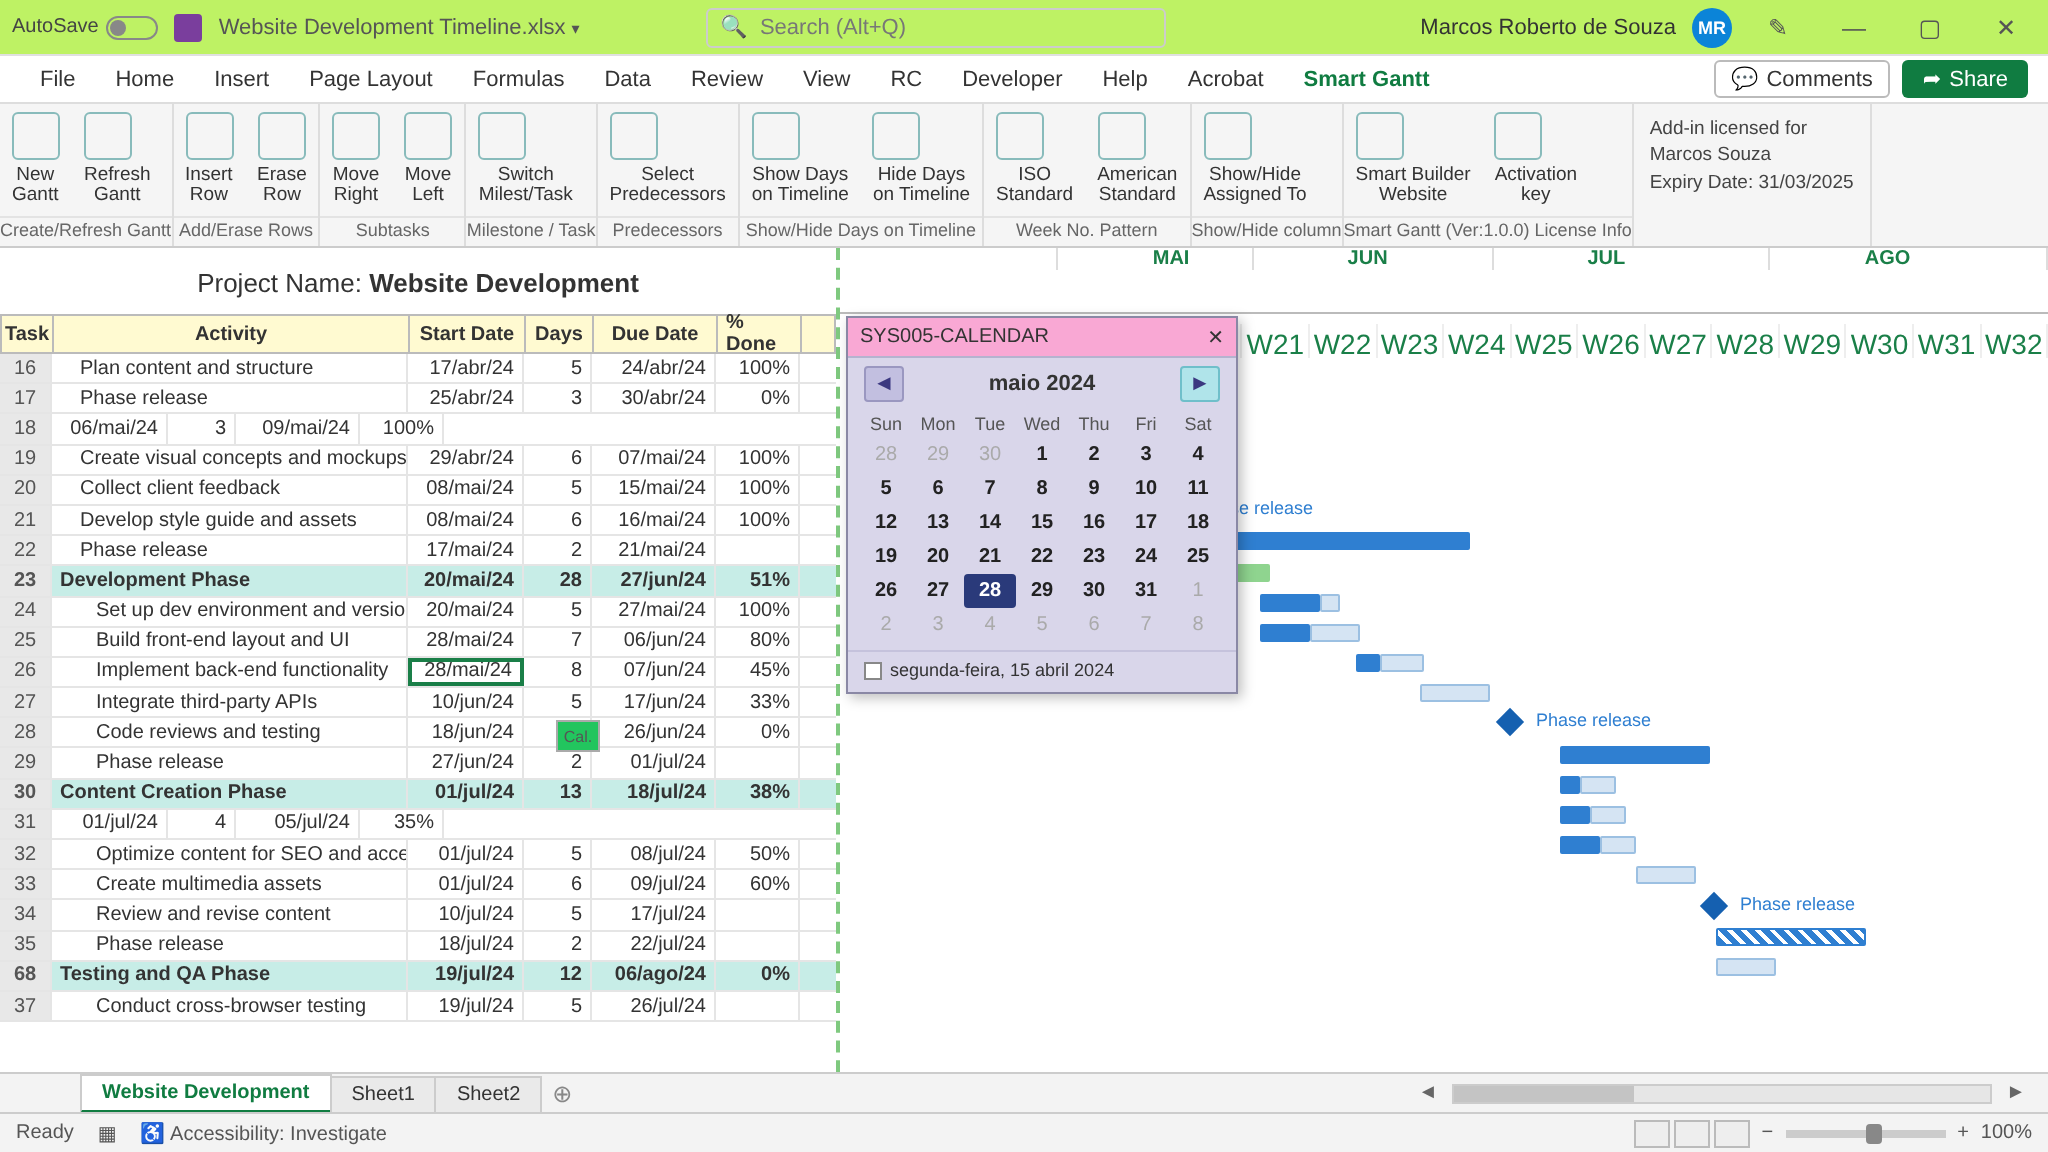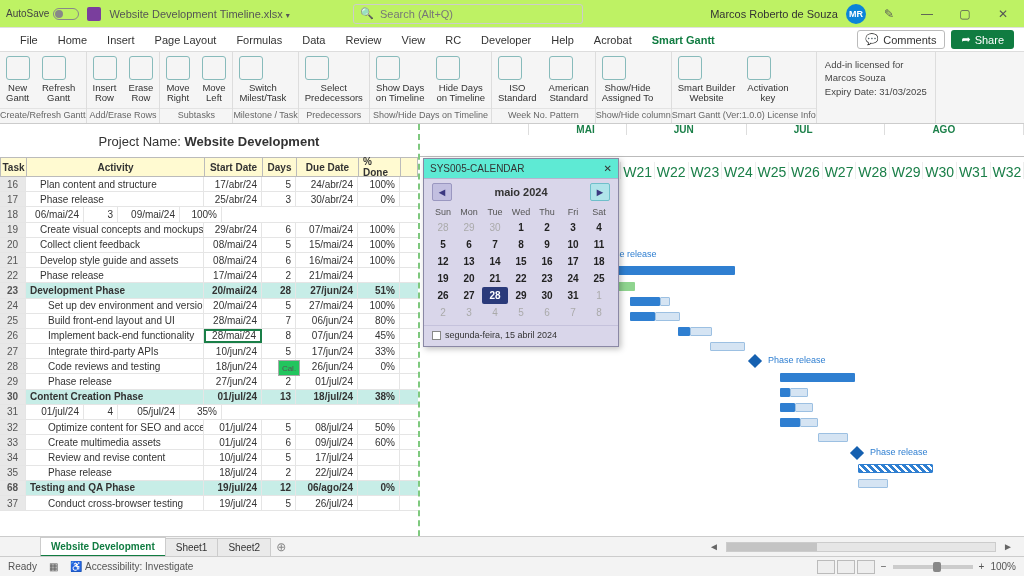--- a/index.html
+++ b/index.html
@@ -69,21 +69,21 @@
 .bar { position:absolute; height:9px; top:3px; border-radius:1px; }
 .bar.blue { background:#2f7fd1; }
 .bar.light { background:#d5e4f3; border:1px solid #9cc0e2; }
 .bar.green { background:#8fd48f; }
 .bar.striped { background:repeating-linear-gradient(45deg,#2f7fd1,#2f7fd1 3px,#fff 3px,#fff 5px); border:1px solid #2f7fd1;}
 .diamond { position:absolute; width:10px; height:10px; background:#1560b0; transform:rotate(45deg); top:2px;}
 .glabel { position:absolute; font-size:9px; color:#2f7fd1; top:1px; white-space:nowrap;}
 
 
 .calpop { position:absolute; left:423px; top:158px; width:196px; background:#d9d6ea; border:1px solid #8a88a5; box-shadow:2px 2px 6px rgba(0,0,0,.25); z-index:50; font-size:10px;}
-.calpop .titlebar2 { background:#5eead4; height:20px; display:flex; align-items:center; padding:0 6px; font-size:10px; color:#333; border-bottom:1px solid #b5b3cf;}
+.calpop .titlebar2 { background:#f9a8d4; height:20px; display:flex; align-items:center; padding:0 6px; font-size:10px; color:#333; border-bottom:1px solid #b5b3cf;}
 .calpop .titlebar2 .x { margin-left:auto; cursor:pointer;}
 .calpop .nav { display:flex; align-items:center; justify-content:space-between; padding:4px 8px; }
 .navbtn { width:20px; height:18px; background:#c2bfe0; border:1px solid #9a97c0; border-radius:2px; display:flex; align-items:center; justify-content:center; font-size:11px; color:#3b3880;}
 .navbtn.hl { background:#b0e4ea; border-color:#6fbfca; }
 .calpop .monthlabel { font-weight:700; color:#333; font-size:11px;}
 .calgrid { display:grid; grid-template-columns:repeat(7,1fr); text-align:center; padding:0 6px 4px 6px; }
 .calgrid .dh { font-size:9px; color:#555; padding:2px 0; }
 .calgrid .d { font-size:10px; padding:3px 0; color:#222; font-weight:600;}
 .calgrid .d.dim { color:#aaa; font-weight:400;}
 .calgrid .d.sel { background:#2a3a7a; color:#fff; border-radius:2px;}

